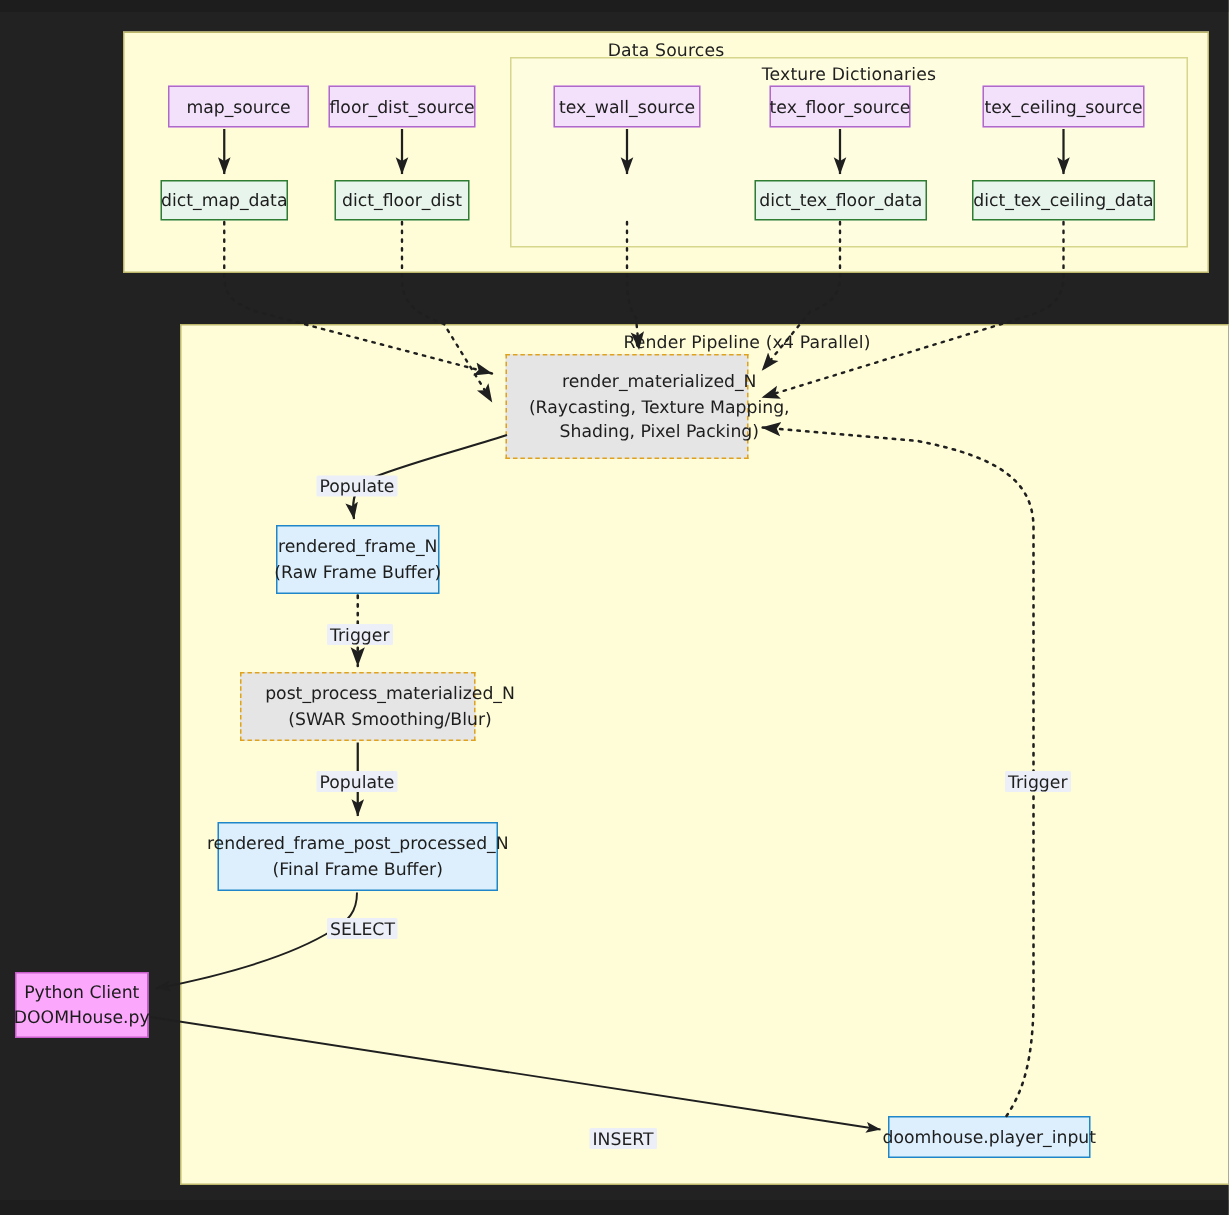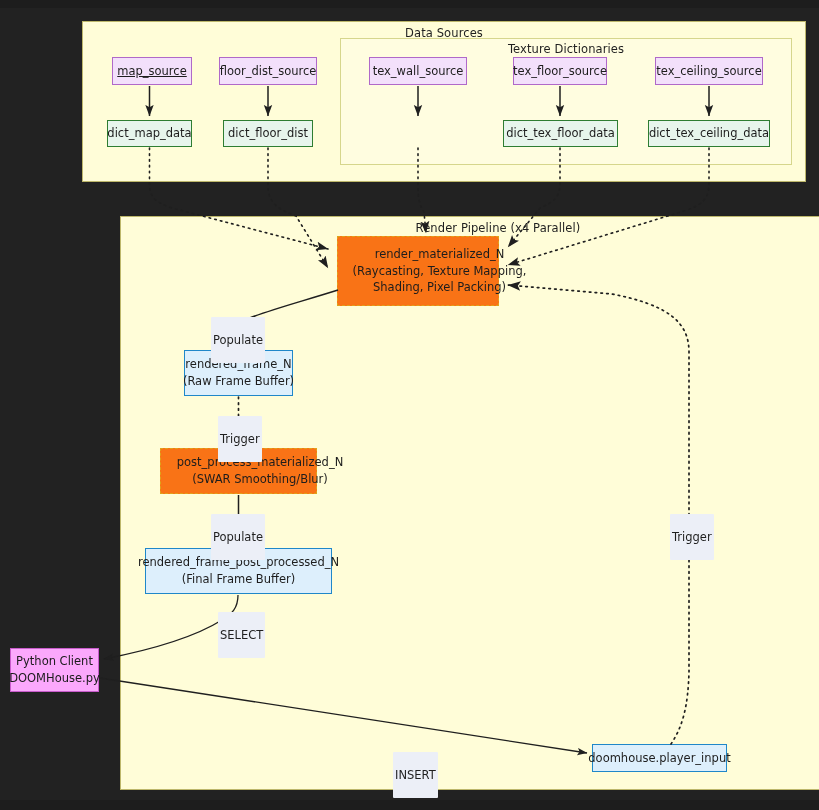--- a/index.html
+++ b/index.html
@@ -27,29 +27,29 @@
   
   .node{
     position:absolute;box-sizing:border-box;display:flex;
     flex-direction:column;align-items:center;justify-content:center;
     font-size:11.5px;color:#1d1d1d;line-height:1.45;text-align:center;
     white-space:nowrap;
   }
   .node .l2{display:block;}
   .n-source{background:#f3e0fb;border:1px solid #b069c9;}
   .n-dict{background:#e7f5ec;border:1.6px solid #2e7d32;}
-  .n-proc{background:#f97316;border:1.6px dashed #e0a21a;padding-left:43px;}
+  .n-proc{background:#e5e5e5;border:1.6px dashed #e0a21a;padding-left:43px;}
   .n-frame{background:#ddeffc;border:1.6px solid #1f87c9;}
   .n-table{background:#ddeffc;border:1.4px solid #1f87c9;}
   .n-client{background:#fba8fc;border:1px solid #c85ccb;color:#1b1b1b;}
 
   
   .elabel{
     position:absolute;font-size:11.5px;color:#1f1f1f;
-    background:#eceff7;padding:16px 2px;border-radius:1px;white-space:nowrap;text-align:right;
+    background:#eceff7;padding:0 2px;border-radius:1px;white-space:nowrap;text-align:right;
   }
 
   svg.edges{position:absolute;left:0;top:0;width:819px;height:810px;
     pointer-events:none;overflow:visible;}
 </style>
 </head>
 <body>
 
 <div id="stage">
 
@@ -57,21 +57,21 @@
   <div class="botbar"></div>
 
   <div class="subgraph" style="left:82px;top:21px;width:724px;height:161px;">
     <div class="sg-title" style="top:4px;">Data Sources</div>
   </div>
 
   <div class="subgraph inner" style="left:340px;top:38px;width:452px;height:127px;">
     <div class="sg-title" style="top:3px;">Texture Dictionaries</div>
   </div>
 
-  <div class="node n-source" style="left:112px;top:57px;width:80px;height:28px;text-decoration:underline;">
+  <div class="node n-source" style="left:112px;top:57px;width:94px;height:28px;">
     <span>map_source</span>
   </div>
   <div class="node n-source" style="left:219px;top:57px;width:98px;height:28px;">
     <span>floor_dist_source</span>
   </div>
   <div class="node n-source" style="left:369px;top:57px;width:98px;height:28px;text-align:right;">
     <span>tex_wall_source</span>
   </div>
   <div class="node n-source" style="left:513px;top:57px;width:94px;height:28px;">
     <span>tex_floor_source</span>

